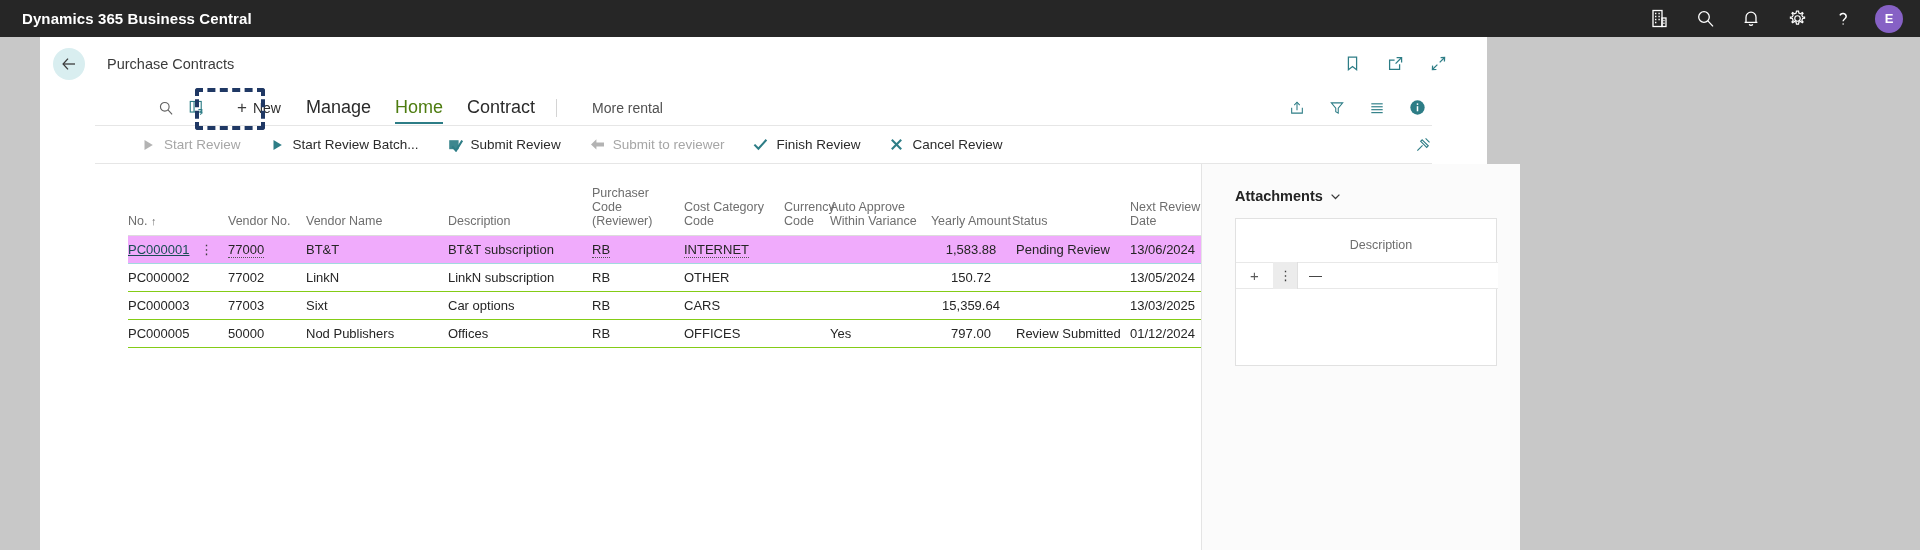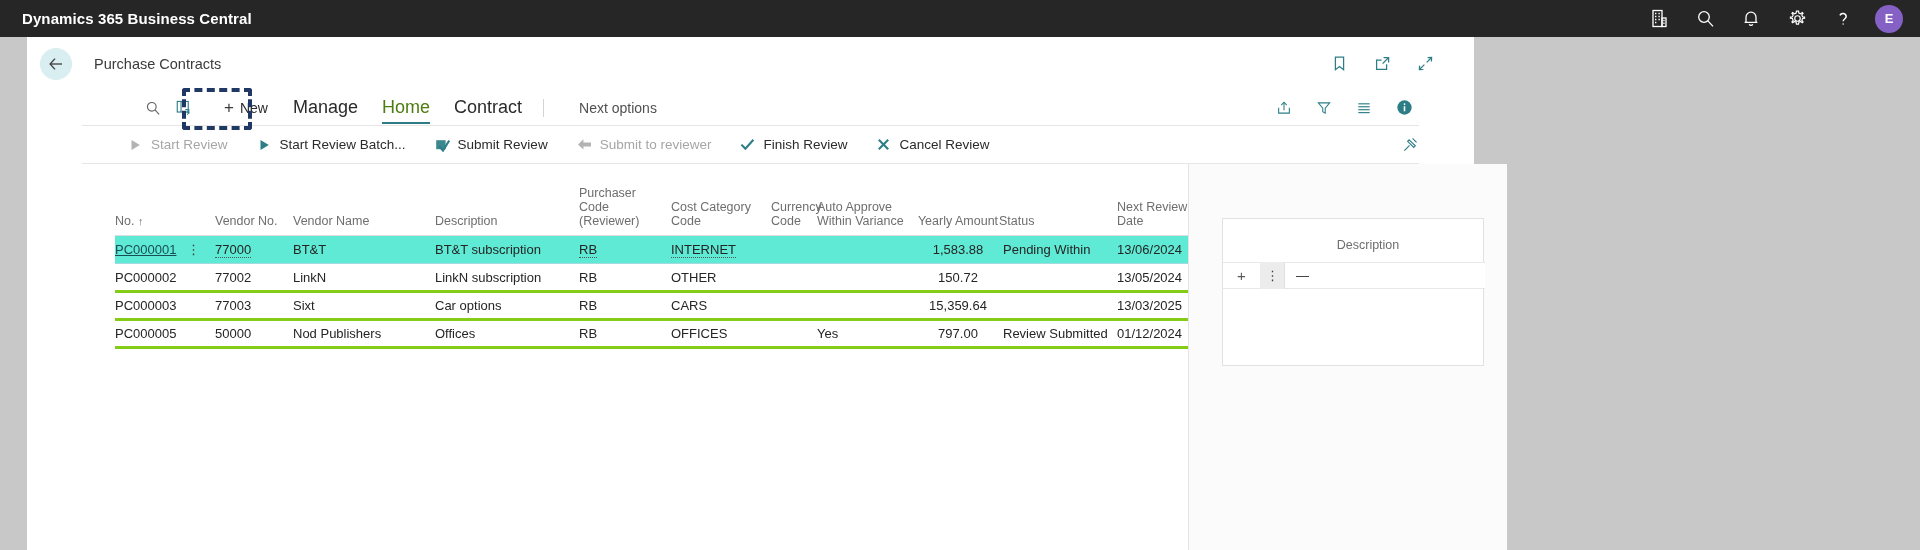--- a/index.html
+++ b/index.html
@@ -51,21 +51,21 @@
     position: absolute; left: 0; top: 37px;
     width: 33px; height: 513px;
     background: #c8c8c8;
   }
   .gutter-right {
     position: absolute; left: 1480px; top: 37px;
     width: 440px; height: 513px;
     background: #c8c8c8;
   }
   .page {
-    position: absolute; left: 27px; top: 37px;
+    position: absolute; left: 40px; top: 37px;
     width: 1447px; height: 513px;
     background: #ffffff;
   }
 
   
   .page-header {
     position: relative;
     height: 53px;
     display: flex; align-items: center;
   }
@@ -215,27 +215,27 @@
     padding: 0 0 7px 0;
     height: 46px;
     border-bottom: 1px solid #dcdcdc;
   }
   table.listgrid th.num { text-align: center; }
   table.listgrid td {
     font-size: 13px;
     color: #252525;
     padding: 0;
     height: 28px;
-    border-bottom: 3px solid #84cc16;
+    border-bottom: 1px solid #84cc16;
     vertical-align: middle;
     white-space: nowrap;
     overflow: hidden;
   }
   table.listgrid td.num { text-align: center; }
-  tr.row-selected td { background: #5eead4; border-bottom: 1px solid #a2dade; }
+  tr.row-selected td { background: #f0abfc; border-bottom: 1px solid #a2dade; }
   .link {
     color: #1a4d55;
     text-decoration: underline;
   }
   .dotted {
     border-bottom: 1px dotted #555;
     padding-bottom: 0px;
   }
   .cell-no {
     display: flex; align-items: center;
@@ -436,21 +436,21 @@
     </div>
     <div class="rb-tab active">
       <span>Home</span>
     </div>
     <div class="rb-tab">
       <span>Contract</span>
     </div>
 
     <div class="ribbon-sep-v"></div>
 
-    <div class="rb-more">Next options</div>
+    <div class="rb-more">More rental</div>
 
     <div class="ribbon-right">
       <div class="ribbon-icon">
         <svg width="16" height="16" viewBox="0 0 18 18" fill="none" stroke="currentColor" stroke-width="1.2">
           <path d="M3 8.6 v6.2 h12 V8.6"></path>
           <line x1="9" y1="11.4" x2="9" y2="2.6"></line>
           <polyline points="5.9,5.7 9,2.5 12.1,5.7"></polyline>
         </svg>
       </div>
       <div class="ribbon-icon">
@@ -595,21 +595,21 @@
               </div>
             </td>
             <td><span class="dotted">77000</span></td>
             <td>BT&amp;T</td>
             <td>BT&amp;T subscription</td>
             <td><span class="dotted">RB</span></td>
             <td><span class="dotted">INTERNET</span></td>
             <td></td>
             <td></td>
             <td class="num">1,583.88</td>
-            <td style="padding-left:4px">Pending Within</td>
+            <td style="padding-left:4px">Pending Review</td>
             <td>13/06/2024</td>
           </tr>
 
           <tr>
             <td><span>PC000002</span></td>
             <td>77002</td>
             <td>LinkN</td>
             <td>LinkN subscription</td>
             <td>RB</td>
             <td>OTHER</td>
@@ -645,20 +645,28 @@
             <td>Yes</td>
             <td class="num">797.00</td>
             <td style="padding-left:4px">Review Submitted</td>
             <td>01/12/2024</td>
           </tr>
         </tbody>
       </table>
     </div>
 
     <div class="factbox">
+      <div class="fb-title">
+        <span>Attachments</span>
+        <span class="fb-chev">
+          <svg width="13" height="13" viewBox="0 0 13 13" fill="none" stroke="currentColor" stroke-width="1.25">
+            <polyline points="2.6,4.6 6.5,8.5 10.4,4.6"></polyline>
+          </svg>
+        </span>
+      </div>
 
       <div class="fb-card">
         <div class="fb-col-head">Description</div>
 
         <div class="fb-row">
           <div class="fb-plus">+</div>
           <div class="fb-dots">⋮</div>
           <div class="fb-dash">—</div>
         </div>
       </div>

